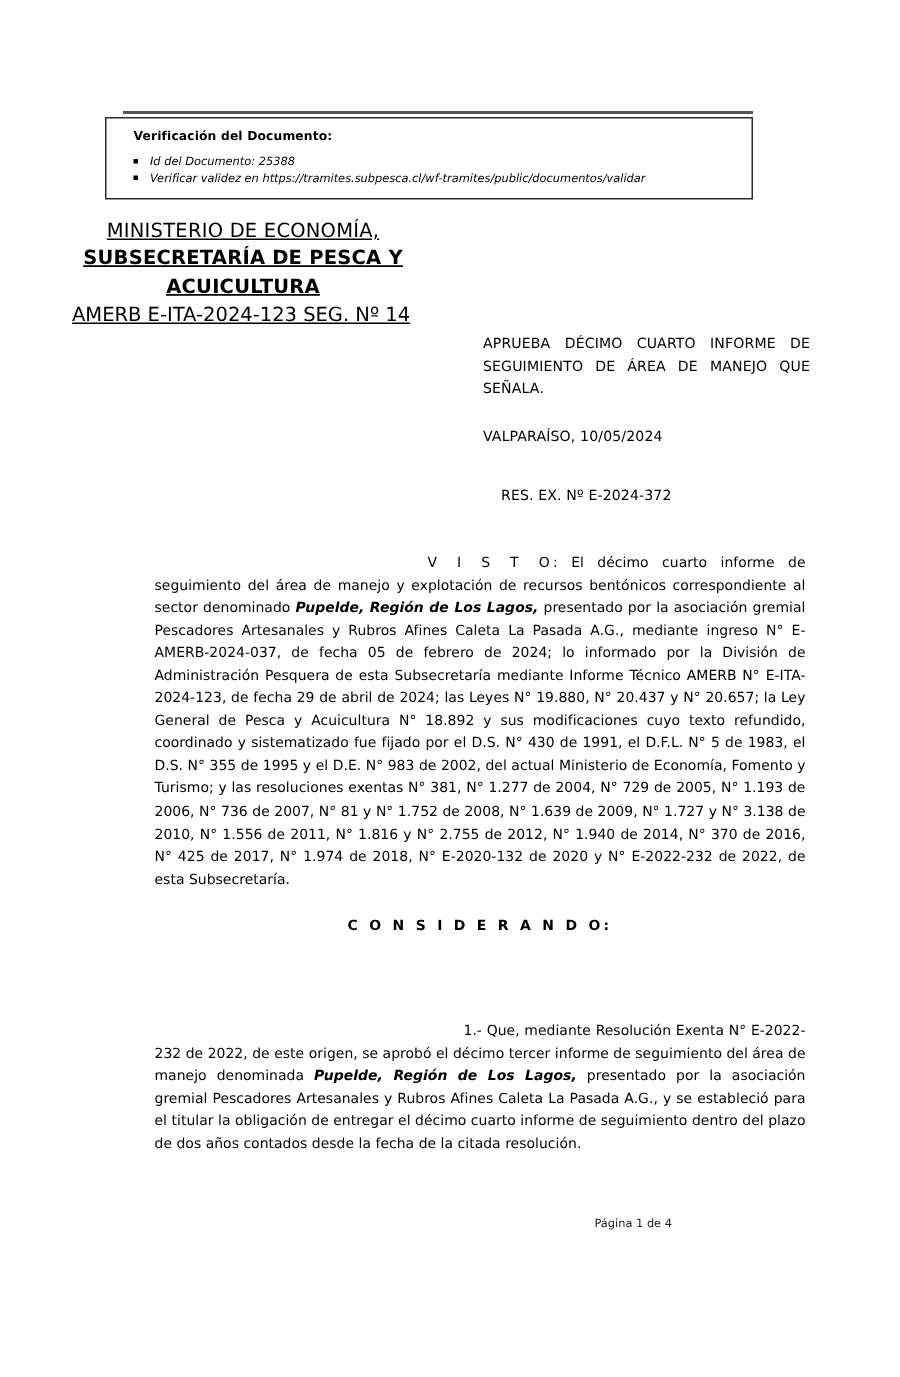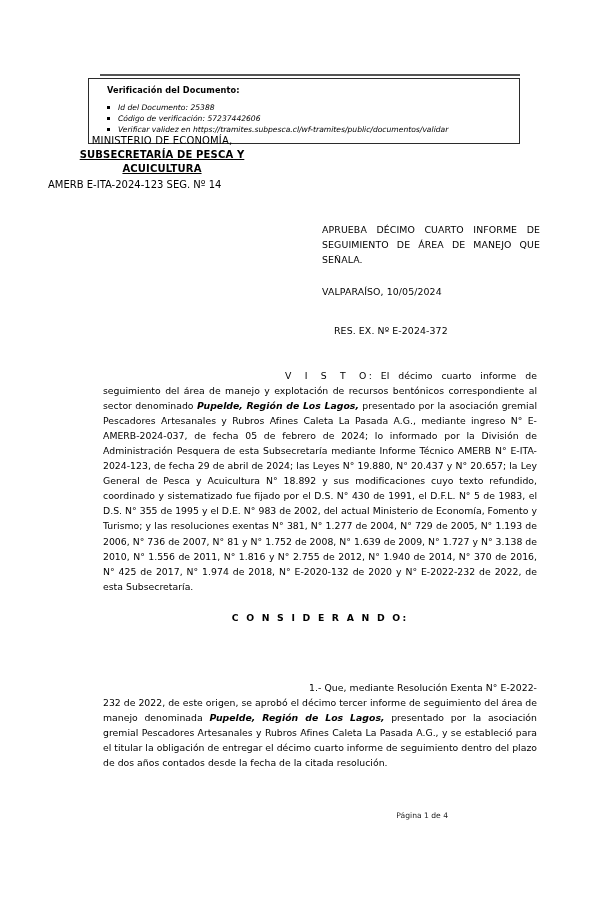--- a/index.html
+++ b/index.html
@@ -20,21 +20,21 @@
   .page {
     position: absolute;
     inset: 0;
     width: 600px;
     height: 918px;
   }
 
   
   .verif-wrap {
     position: absolute;
-    left: 88px;
+    left: 70px;
     top: 78px;
     width: 488px;
   }
   .verif-rule {
     position: absolute;
     left: 12px;
     top: -4px;
     width: 420px;
     height: 2px;
     background: #555555;
@@ -72,26 +72,27 @@
     top: 3.5px;
     width: 3px;
     height: 3px;
     background: #000;
   }
 
   
   .ministry {
     position: absolute;
     left: 48px;
-    top: 134px;
+    top: 146px;
     width: 228px;
     text-align: center;
-    font-size: 10px;
+    font-size: 13px;
     line-height: 1.42;
     letter-spacing: .15px;
+    text-decoration: underline;
   }
   .ministry .l1,
   .ministry .l2 { display: block; }
   .ministry .l3,
   .ministry .l4 {
     display: block;
     font-weight: bold;
     text-decoration: underline;
     text-align: center;
   }
@@ -180,21 +181,20 @@
 <body>
 
 <div class="page">
 
   <div class="verif-wrap">
     <div class="verif-rule"></div>
     <div class="verif-box">
       <div class="verif-title">Verificación del Documento:</div>
       <ul class="verif-list">
         <li><span class="bullet"></span><span>Id del Documento: 25388</span></li>
-        <li><span class="bullet"></span><span>Código de verificación: 57237442606</span></li>
         <li><span class="bullet"></span><span>Verificar validez en https://tramites.subpesca.cl/wf-tramites/public/documentos/validar</span></li>
       </ul>
     </div>
   </div>
 
   <div class="ministry">
     <span class="l1">MINISTERIO DE ECONOMÍA,</span>
     <span class="l3">SUBSECRETARÍA DE PESCA Y</span>
     <span class="l4">ACUICULTURA</span>
     <span class="code">AMERB E-ITA-2024-123 SEG. Nº 14</span>

